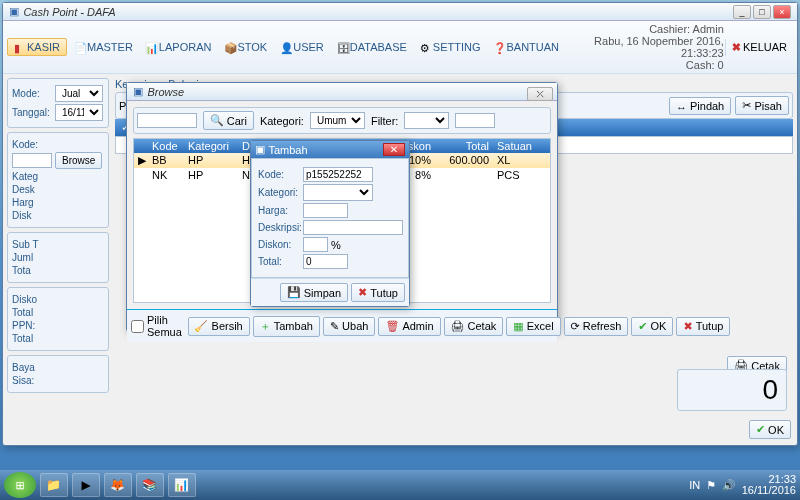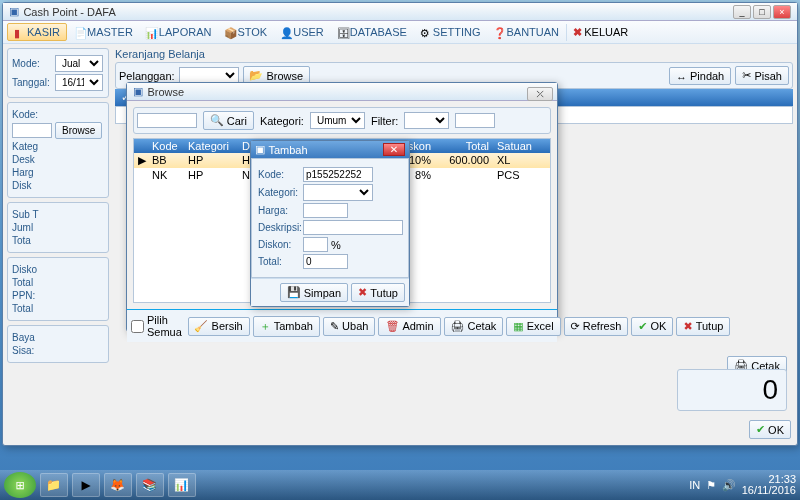--- a/index.html
+++ b/index.html
@@ -1,19 +1,19 @@
 <!DOCTYPE html>
 <html><head>
 <meta charset="utf-8">
 <style>
 * { box-sizing: border-box; margin: 0; padding: 0; font-family: 'Segoe UI', Tahoma, sans-serif; font-size: 11px; }
 body { background: linear-gradient(to bottom, #9fcce8 0%, #5a9bd4 50%, #3d7bb8 100%); width: 800px; height: 500px; overflow: hidden; position: relative; }
 .window { background: #f0f0f0; border: 1px solid #5a7fa8; border-radius: 3px; position: absolute; box-shadow: 2px 2px 8px rgba(0,0,0,0.3); }
 .titlebar { background: linear-gradient(to bottom, #fcfcfc, #d8e8f5); border-bottom: 1px solid #aac; height: 18px; padding: 2px 6px; display: flex; align-items: center; gap: 4px; }
-.titlebar .title { flex: 1; color: #333; }
+.titlebar .title { flex: 1; color: #333; font-style: italic; }
 .win-btns { display: flex; gap: 2px; }
 .win-btn { width: 18px; height: 14px; background: linear-gradient(#f5f5f5,#ddd); border: 1px solid #aaa; border-radius: 2px; font-size: 9px; text-align: center; line-height: 12px; }
 .win-btn.close { background: linear-gradient(#f88,#d44); color: #fff; }
 .main-window { top: 2px; left: 2px; width: 796px; height: 444px; }
 .menubar { background: linear-gradient(#fafcfe,#e8f0f8); border-bottom: 1px solid #cde; padding: 2px 4px; display: flex; gap: 1px; align-items: center; }
 .menu-item { padding: 2px 6px; display: flex; align-items: center; gap: 3px; border-radius: 2px; }
 .menu-item.active { background: linear-gradient(#fff3d9,#ffd98a); border: 1px solid #e8b955; }
 .menu-item .mi-icon { width: 10px; height: 10px; display: inline-block; }
 .menu-item .mi-text { color: #2a5a8a; }
 .status-right { margin-left: auto; text-align: right; font-size: 9px; color: #555; }
@@ -107,20 +107,25 @@
         <span class="mi-text">DATABASE</span>
       </div>
     <div class="menu-item">
         <span class="mi-icon">⚙</span>
         <span class="mi-text">SETTING</span>
       </div>
     <div class="menu-item">
         <span class="mi-icon">❓</span>
         <span class="mi-text">BANTUAN</span>
       </div>
+    <div class="status-right">
+      <div>Cashier: Admin</div>
+      <div>Rabu, 16 Nopember 2016, 21:33:23</div>
+      <div>Cash: 0</div>
+    </div>
     <div class="keluar-btn">
         <span class="x">✖</span>
         <span>KELUAR</span>
       </div>
   </div>
 
   <div class="body-area">
     <div class="left-col">
       <div class="panel">
         <div class="field-row">

